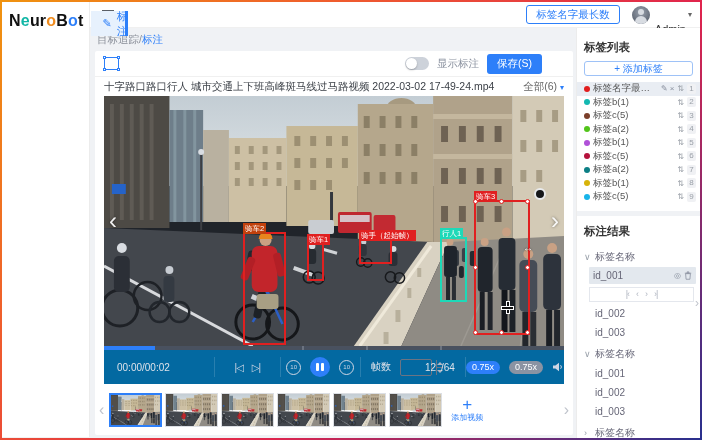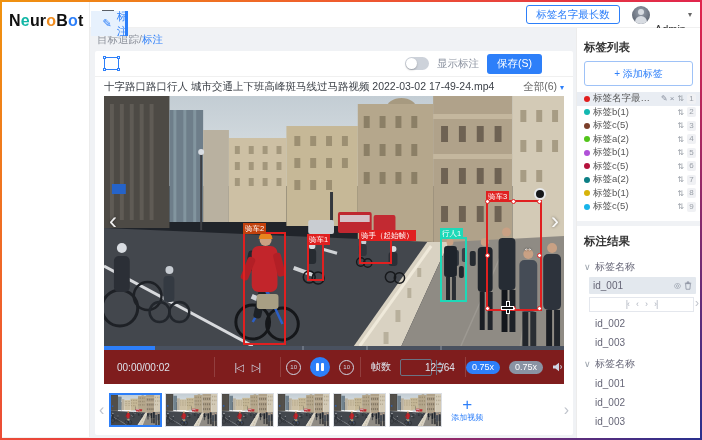--- a/index.html
+++ b/index.html
@@ -67,21 +67,21 @@
 .crosshair::before,.crosshair::after{ content:""; position:absolute; background:#111; box-shadow:0 0 0 1px #fff; }
 .crosshair::before{ left:5px; top:0; width:1.5px; height:11px; }
 .crosshair::after{ left:0; top:5px; width:11px; height:1.5px; }
 .resize-cur { position:absolute; color:#fff; font-size:10px; text-shadow:0 0 2px #000; }
 
 .progress { margin:0 9px; height:4px; background:#49515f; position:relative; flex:none; }
 .progress-fill { position:absolute; left:0; top:0; bottom:0; background:#2d7ff9; }
 .progress .tick { position:absolute; top:0; bottom:0; width:2px; background:#6b7380; }
 
 
-.controls { margin:0 9px; height:34px; background:#7f1d1d; display:flex; align-items:center; color:#dde2ea; font-size:10px; flex:none; }
+.controls { margin:0 9px; height:34px; background:#0369a1; display:flex; align-items:center; color:#dde2ea; font-size:10px; flex:none; }
 .ctl-sec { display:flex; align-items:center; justify-content:center; gap:9px; height:100%; }
 .sep { width:1px; height:60%; background:rgba(255,255,255,.15); flex:none; }
 .sec-time { flex:1.35; justify-content:flex-start; padding-left:13px; }
 .sec-step { flex:.9; } .sec-play { flex:1.1; } .sec-frame { flex:1.45; } .sec-speed { flex:1.2; }
 .step-ico { font-size:10px; color:#cfd6e4; cursor:pointer; letter-spacing:-1px; }
 .loop10 { width:15px; height:15px; border:1.2px solid #cfd6e4; border-radius:50%; font-size:6px; display:flex; align-items:center; justify-content:center; color:#cfd6e4; cursor:pointer; }
 .pause-btn { width:20px; height:20px; border-radius:50%; background:#2d7ff9; display:flex; align-items:center; justify-content:center; gap:2.5px; cursor:pointer; }
 .pause-btn i { width:2.5px; height:8px; background:#fff; border-radius:1px; }
 .spinner { width:32px; height:17px; border:1px solid #6b7484; border-radius:2px; display:flex; align-items:center; }
 .spin-val { flex:1; text-align:center; font-size:10px;margin-left:24px; }
@@ -101,21 +101,21 @@
 .thumb.sel { border:2px solid #2d7ff9; }
 .thumb svg { width:100%; height:100%; display:block; }
 .add-tile { width:44px; height:38px; display:flex; flex-direction:column; align-items:center; justify-content:center; color:#2d7ff9; cursor:pointer; flex:none; }
 .add-plus { font-size:17px; line-height:15px; }
 .add-text { font-size:8px; }
 .strip-spacer { flex:1; }
 
 
 .rightpanel { width:124px; background:#fff; border-left:1px solid #ececec; flex:none; padding:4px 0 0; overflow:hidden; position:relative; font-size:10px; }
 .panel-title { font-size:11.5px; font-weight:bold; color:#333; margin:8px 7px 6px; }
-.add-label-btn { margin:0 7px 6px; border:1px solid #9ec2f7; color:#2d7ff9; border-radius:3px; height:25px; display:flex; align-items:center; justify-content:center; font-size:10px; cursor:pointer; }
+.add-label-btn { margin:0 7px 6px; border:1px solid #9ec2f7; color:#2d7ff9; border-radius:3px; height:15px; display:flex; align-items:center; justify-content:center; font-size:10px; cursor:pointer; }
 .label-row { height:13.5px; display:flex; align-items:center; gap:3px; padding:0 4px 0 7px; cursor:pointer; }
 .label-row.sel { background:#e9edf3; }
 .dot { width:6px; height:6px; border-radius:50%; flex:none; }
 .lname { flex:1; color:#555; white-space:nowrap; overflow:hidden; text-overflow:ellipsis; font-size:9.5px; }
 .ops { display:flex; gap:2px; color:#8a919f; font-size:8px; align-items:center; }
 .sorti { color:#9aa0a8; font-size:8px; }
 .badge { min-width:9px; padding:0 1px; text-align:center; background:#f0f1f4; color:#9aa0a8; border-radius:2px; font-size:8px; line-height:10px; }
 .thick-div { height:5px; background:#f0f2f5; margin:7px 0 0; }
 .grp-head { display:flex; align-items:center; gap:4px; color:#667; padding:5px 7px 3px; cursor:pointer; }
 .grp-chev { color:#99a0aa; font-size:9px; width:7px; }
@@ -358,21 +358,21 @@
                   </div>
                   <div class="ann" style="left: 203px; top: 147px; width: 17px; height: 38px; border-color: rgb(224, 32, 32);">
                     <span class="ann-label" style="background: rgb(224, 32, 32);">骑车1</span>
                   </div>
                   <div class="ann" style="left: 255px; top: 143px; width: 33px; height: 25px; border-color: rgb(224, 32, 32);">
                     <span class="ann-label" style="background: rgb(224, 32, 32);">骑手（起始帧）</span>
                   </div>
                   <div class="ann" style="left: 336px; top: 141px; width: 27px; height: 65px; border-color: rgb(30, 217, 184);">
                     <span class="ann-label" style="background: rgb(30, 217, 184);">行人1</span>
                   </div>
-                  <div class="ann" style="left: 382px; top: 104px; width: 56px; height: 111px; border-color: rgb(224, 32, 32);">
+                  <div class="ann" style="left: 370px; top: 104px; width: 56px; height: 135px; border-color: rgb(224, 32, 32);">
                     <span class="ann-label" style="background: rgb(224, 32, 32);">骑车3</span>
                     <i class="handle" style="left: calc(0% - 3px); top: calc(0% - 3px);"></i>
                     <i class="handle" style="left: calc(50% - 3px); top: calc(0% - 3px);"></i>
                     <i class="handle" style="left: calc(100% - 3px); top: calc(0% - 3px);"></i>
                     <i class="handle" style="left: calc(0% - 3px); top: calc(50% - 3px);"></i>
                     <i class="handle" style="left: calc(100% - 3px); top: calc(50% - 3px);"></i>
                     <i class="handle" style="left: calc(0% - 3px); top: calc(100% - 3px);"></i>
                     <i class="handle" style="left: calc(50% - 3px); top: calc(100% - 3px);"></i>
                     <i class="handle" style="left: calc(100% - 3px); top: calc(100% - 3px);"></i>
                   </div>

